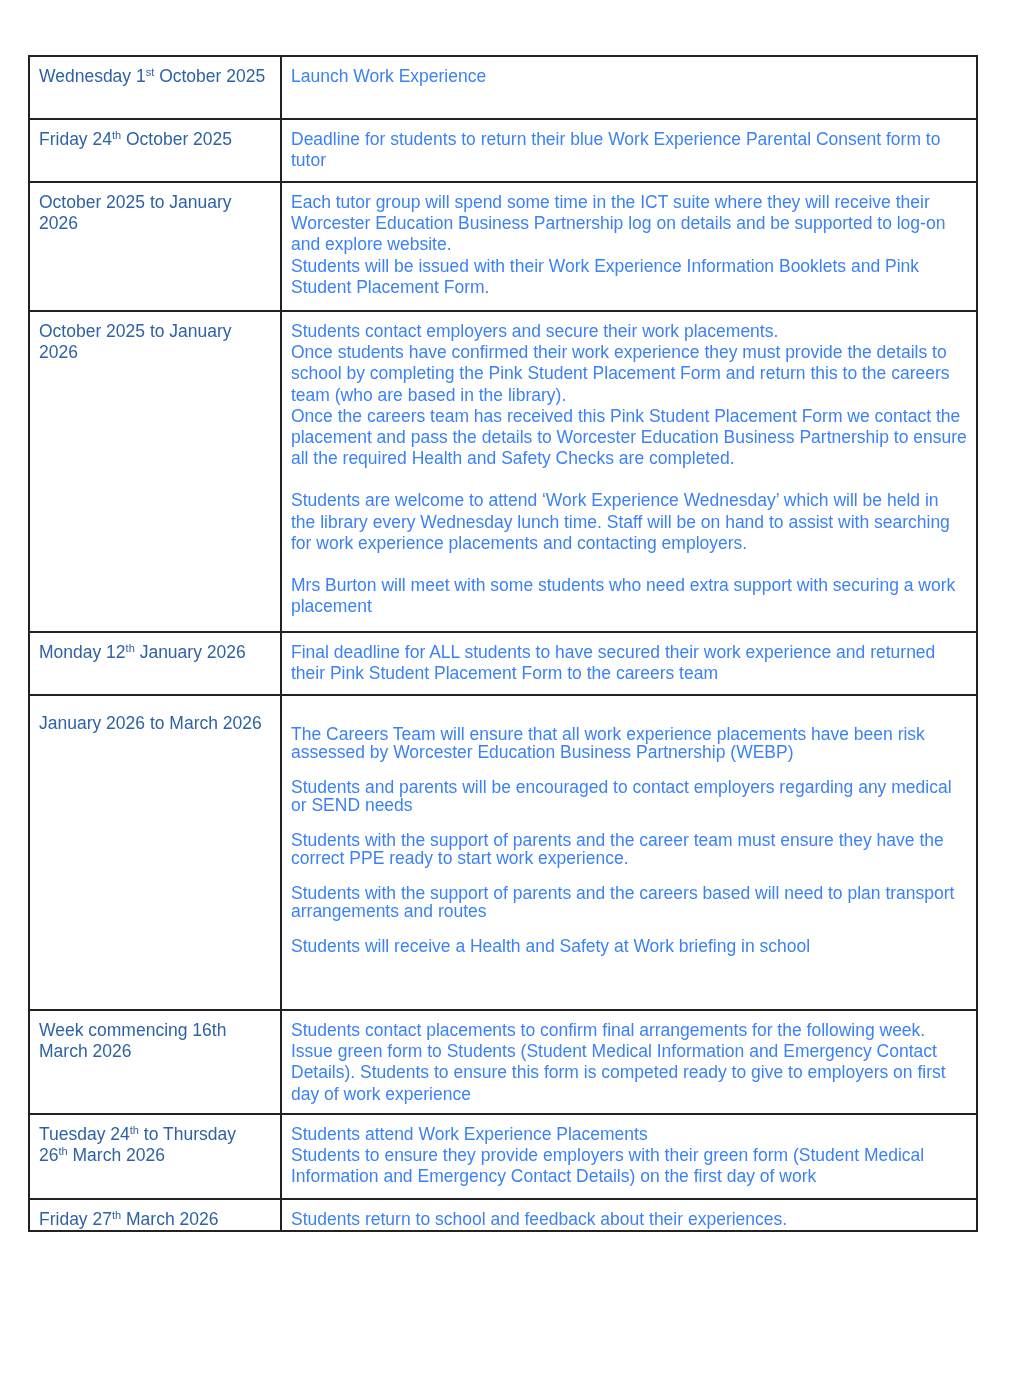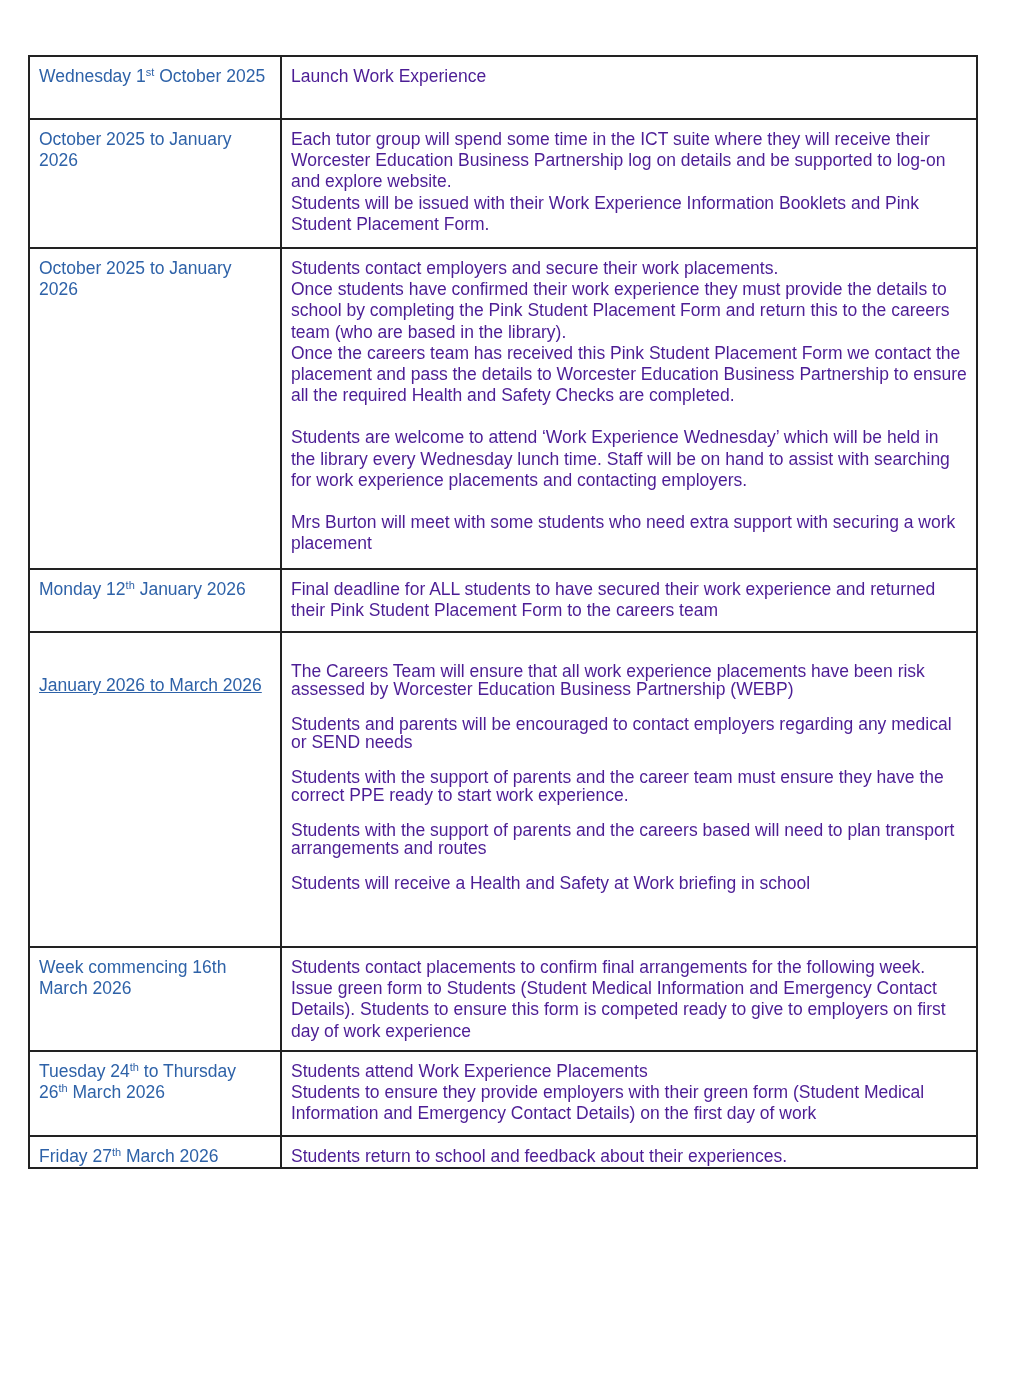--- a/index.html
+++ b/index.html
@@ -3,21 +3,21 @@
 <meta charset="utf-8">
 <style>
   html, body { margin:0; padding:0; background:#ffffff; }
   body { width:1024px; height:1375px; position:relative; overflow:hidden;
          font-family:"Liberation Sans", sans-serif; }
   table.sched { position:absolute; left:28px; top:55px; width:950px;
                 border-collapse:collapse; table-layout:fixed; }
   table.sched td { border:2px solid #222; vertical-align:top;
                    font-size:17.5px; line-height:21.2px; padding:9px 9px 0 9px; }
   td.date { width:232px; color:#2e62a8; }
-  td.desc { color:#4c1d95; }
+  td.desc { color:#3b82f6; }
   sup { font-size:11px; line-height:0; vertical-align:6px; }
   .line { display:block; white-space:normal; }
   .gap { display:block; height:21px; }
   .tight .line { line-height:17.5px; }
   .tight .para { display:block; margin-bottom:18px; }
 </style>
 </head>
 <body>
 
 <table class="sched">
@@ -26,20 +26,28 @@
     <tr style="height:63px;">
       <td class="date">
         <span>Wednesday 1</span><sup>st</sup><span> October 2025</span>
       </td>
       <td class="desc">
         <span class="line">Launch Work Experience</span>
       </td>
     </tr>
 
 
+    <tr style="height:63px;">
+      <td class="date">
+        <span>Friday 24</span><sup>th</sup><span> October 2025</span>
+      </td>
+      <td class="desc">
+        <span class="line">Deadline for students to return their blue Work Experience Parental Consent form to tutor</span>
+      </td>
+    </tr>
 
     <tr style="height:129px;">
       <td class="date">
         <span>October 2025 to January 2026</span>
       </td>
       <td class="desc">
         <span class="line">Each tutor group will spend some time in the ICT suite where they will receive their Worcester Education Business Partnership log on details and be supported to log-on and explore website.</span>
         <span class="line">Students will be issued with their Work Experience Information Booklets and Pink Student Placement Form.</span>
       </td>
     </tr>
@@ -62,21 +70,21 @@
     <tr style="height:63px;">
       <td class="date">
         <span>Monday 12</span><sup>th</sup><span> January 2026</span>
       </td>
       <td class="desc">
         <span class="line">Final deadline for ALL students to have secured their work experience and returned their Pink Student Placement Form to the careers team</span>
       </td>
     </tr>
 
     <tr style="height:315px;">
-      <td class="date" style="padding-top:42px;text-decoration:underline;">
+      <td class="date" style="padding-top:17px;">
         <span>January 2026 to March 2026</span>
       </td>
       <td class="desc tight" style="padding-top:30px;">
         <span class="para line">The Careers Team will ensure that all work experience placements have been risk assessed by Worcester Education Business Partnership (WEBP)</span>
         <span class="para line">Students and parents will be encouraged to contact employers regarding any medical or SEND needs</span>
         <span class="para line">Students with the support of parents and the career team must ensure they have the correct PPE ready to start work experience.</span>
         <span class="para line">Students with the support of parents and the careers based will need to plan transport arrangements and routes</span>
         <span class="para line">Students will receive a Health and Safety at Work briefing in school</span>
       </td>
     </tr>

